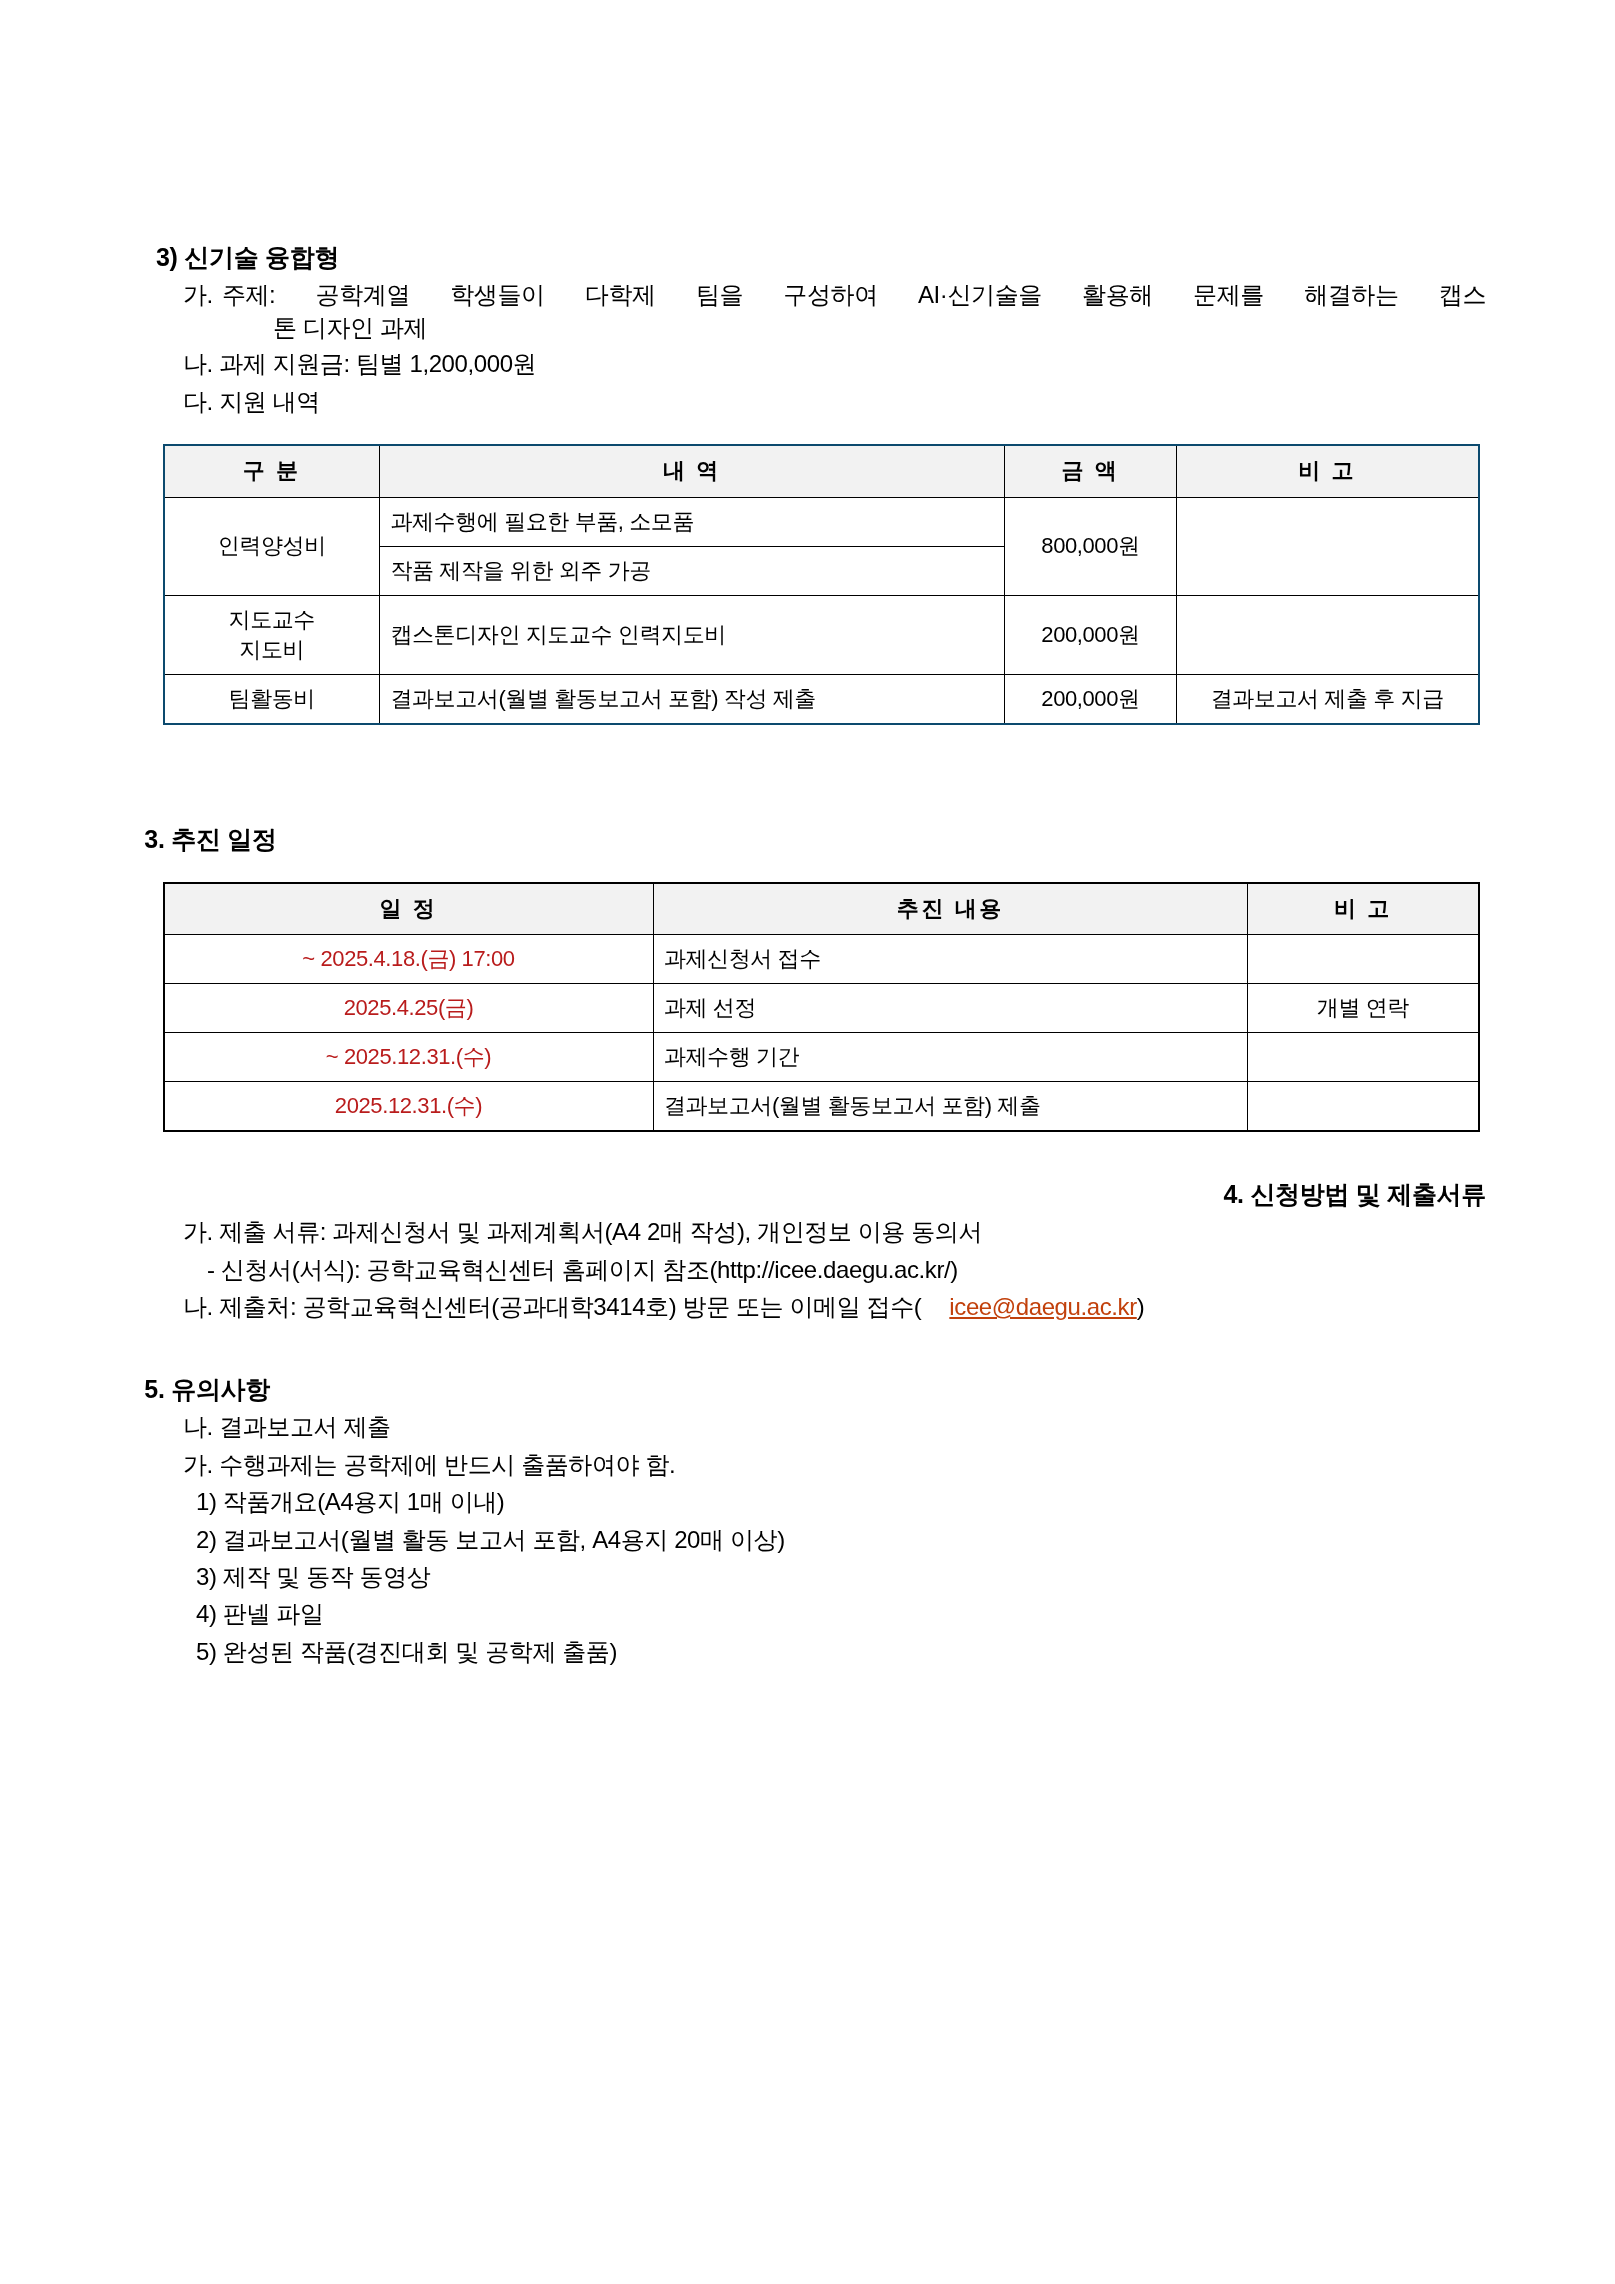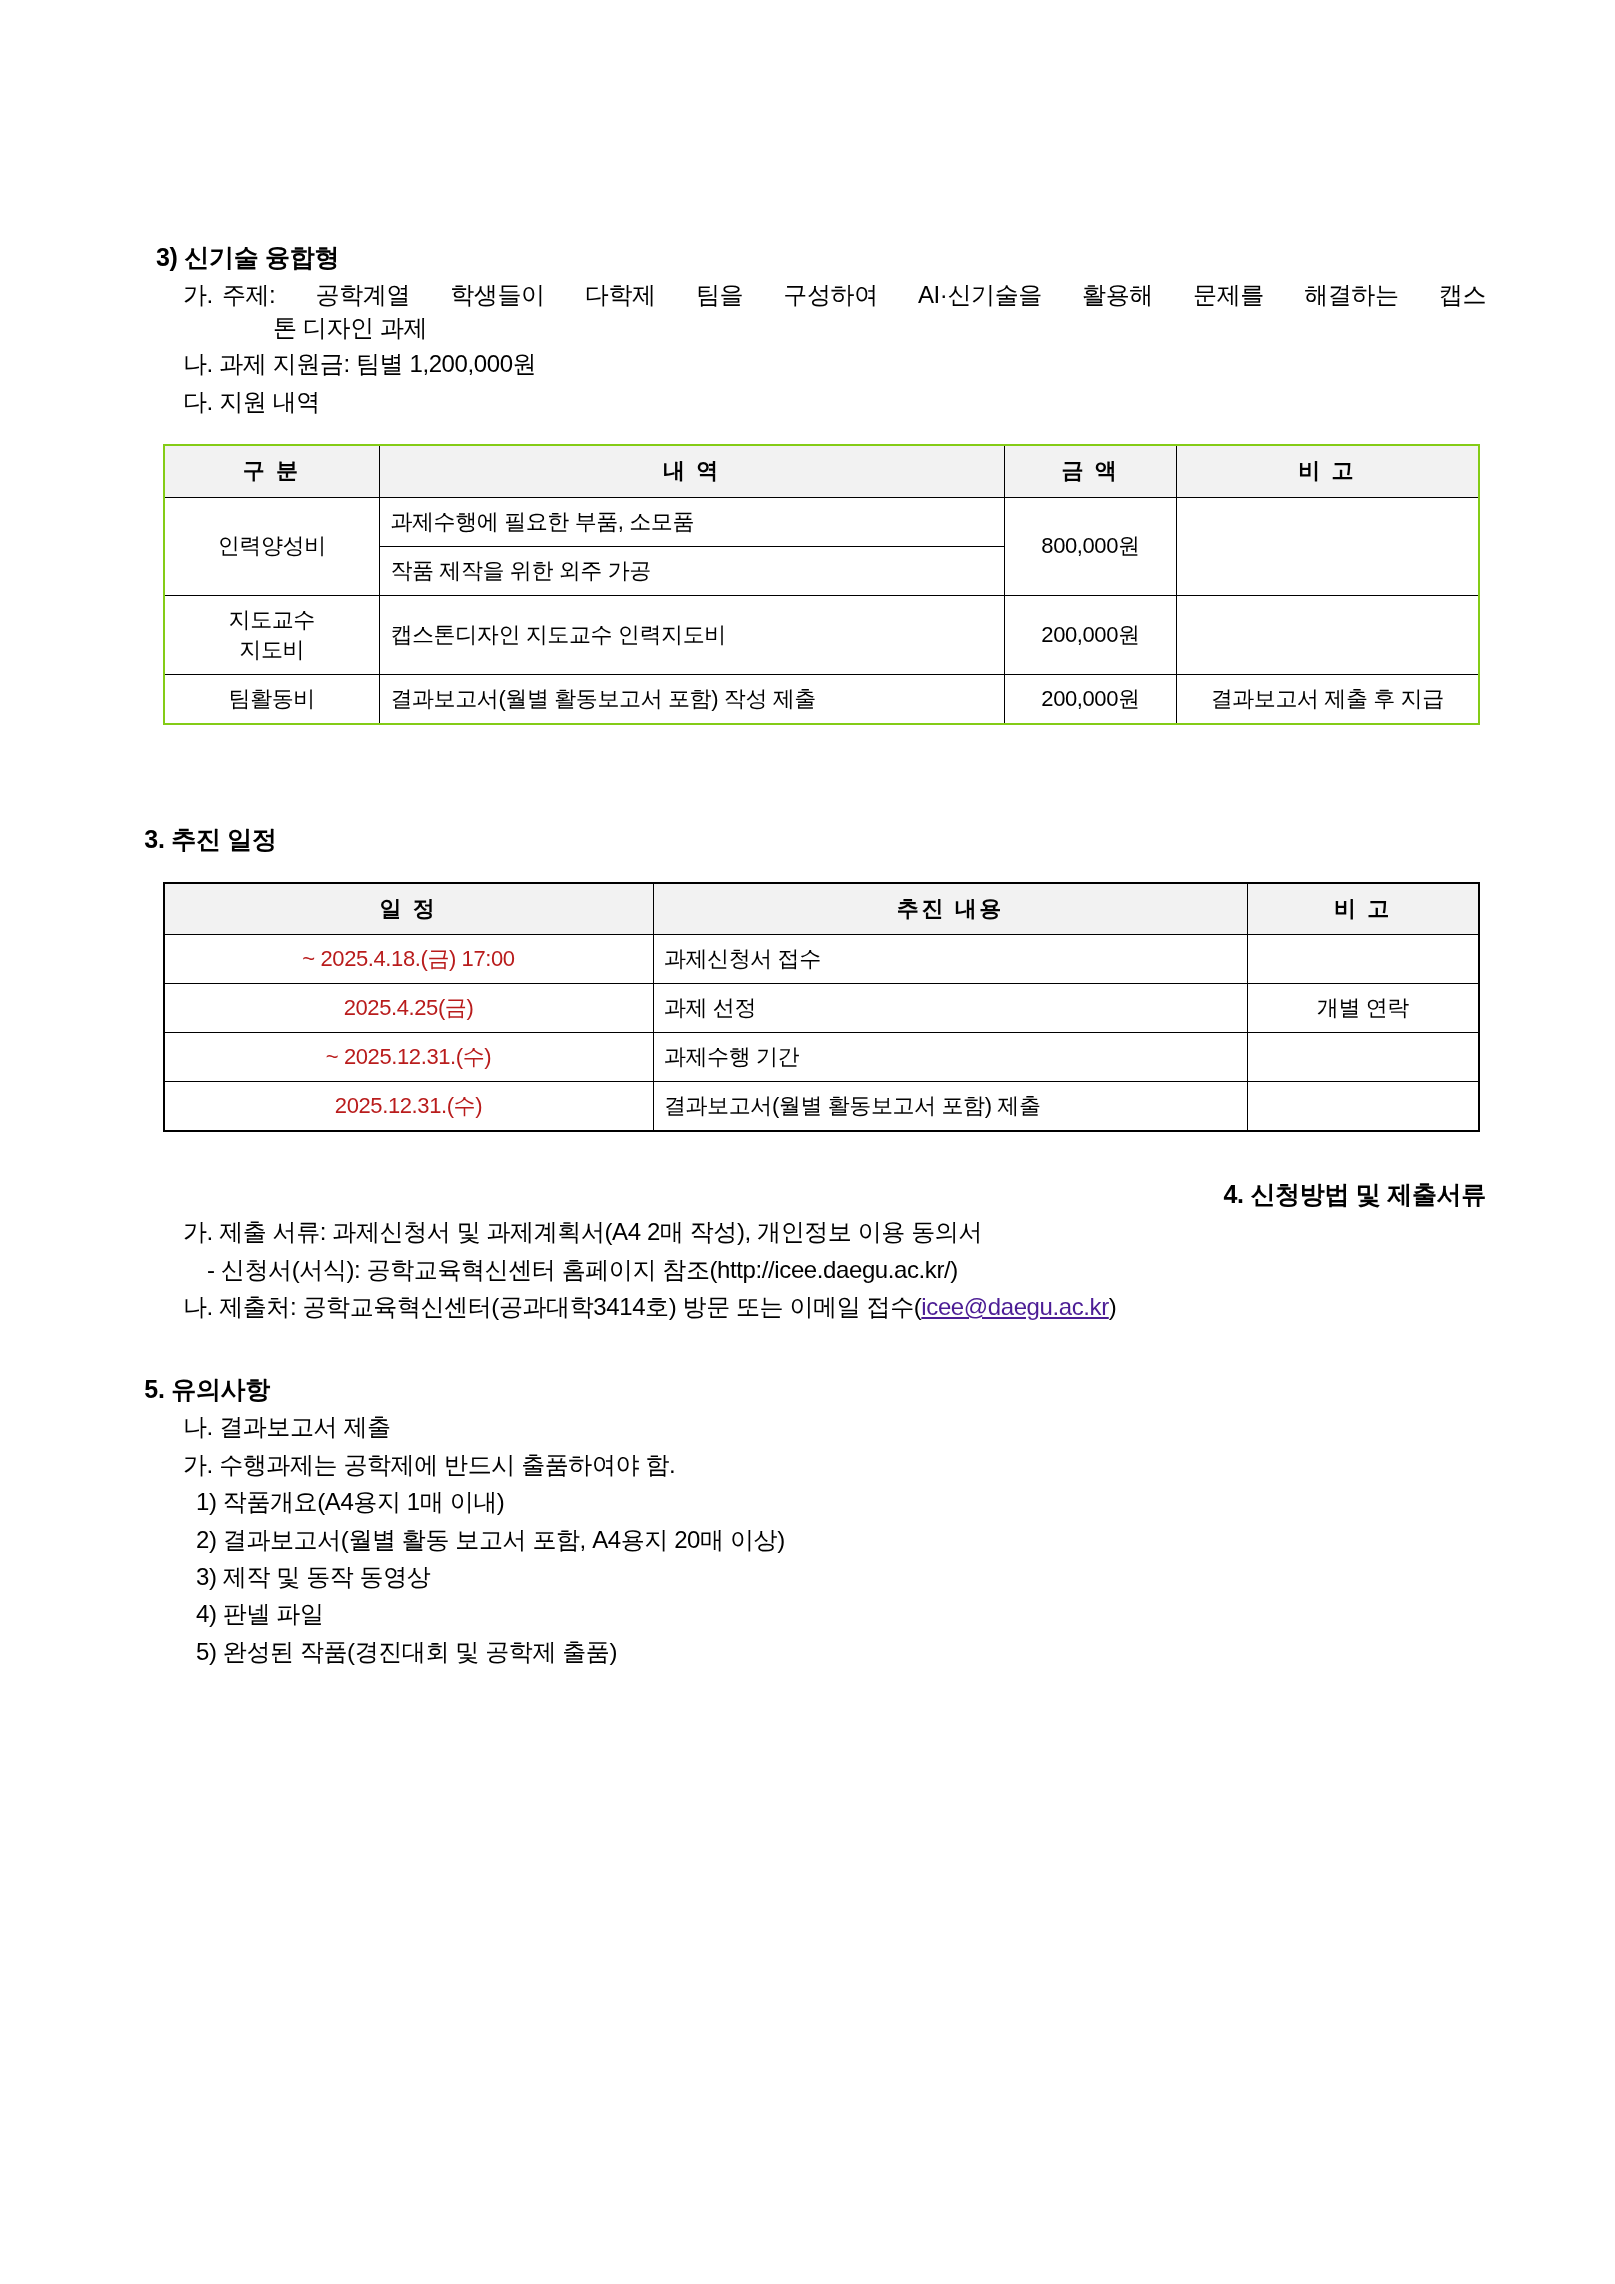--- a/index.html
+++ b/index.html
@@ -92,37 +92,38 @@
   table.doc thead th {
     background: #f2f2f2;
     text-align: center;
     font-weight: bold;
     letter-spacing: 2.6px;
     padding: 10.4px 6.5px;
   }
   .t1 {
     width: 1317px;
     margin-left: 6.5px;
-    border: 2px solid #84cc16;
+    border: 2px solid #0c4a6e;
   }
   .t1 .c-center { text-align: center; }
   .t1 .c-left { text-align: left; }
   .t2 {
     width: 1317px;
     margin-left: 6.5px;
     border: 2px solid #000;
   }
   .t2 td { padding: 10.4px 11.7px; }
   .t2 .c-center { text-align: center; }
   .t2 .c-left { text-align: left; }
   .red { color: #b91c1c; }
 
   a.link {
-    color: #4c1d95;
+    color: #c2410c;
     text-decoration: underline;
+    margin-left: 28px;
   }
 </style>
 </head>
 <body>
 
 <div class="page">
   <div class="content">
 
     <div class="h-sub">3) 신기술 융합형</div>
 

